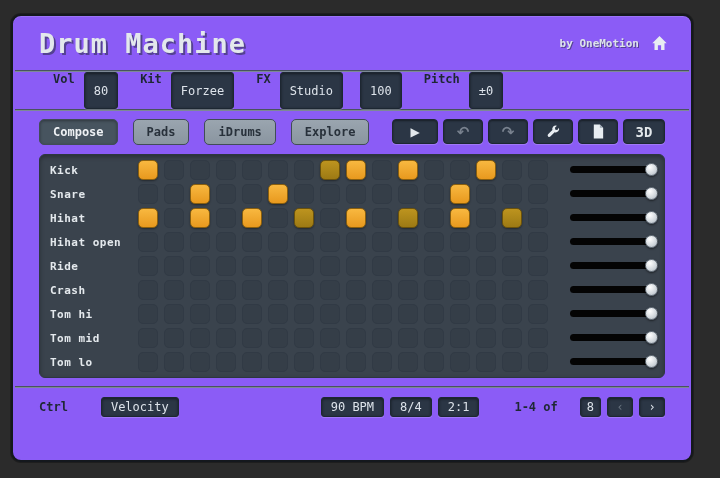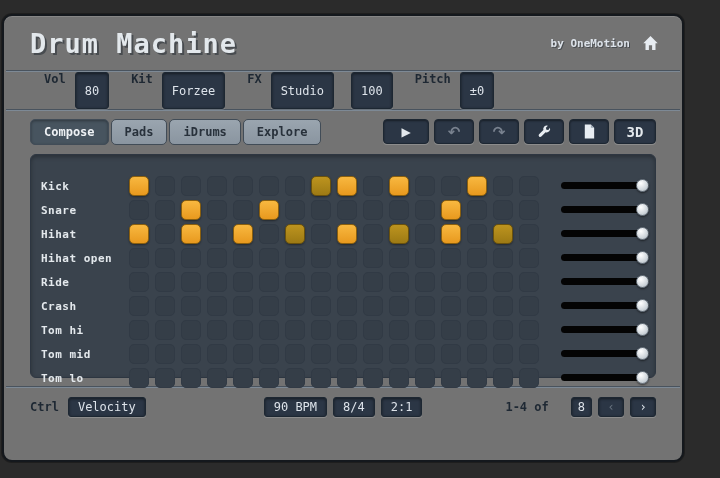--- a/index.html
+++ b/index.html
@@ -3,23 +3,23 @@
 <meta charset="utf-8">
 <style>
   * { box-sizing: border-box; margin: 0; padding: 0; }
   html,body { width: 720px; height: 478px; }
   body {
     background: #2b2b2b;
     font-family: "DejaVu Sans Mono", monospace;
     overflow: hidden;
   }
   .panel {
-    position: absolute; left: 2px; top: 14px;
+    position: absolute; left: 11px; top: 14px;
     width: 682px; height: 448px;
-    background: #737373;
+    background: #8b5cf6;
     border: 2px solid #14181d;
     border-radius: 10px;
     box-shadow: inset 0 1px 0 rgba(255,255,255,.14), 0 0 0 1px rgba(0,0,0,.3);
   }
   
   .header { display: flex; align-items: center; height: 54px; padding: 0 22px 0 26px; }
   .title {
     font-size: 27px; font-weight: bold; letter-spacing: 1px;
     color: #e3e8ec; text-shadow: 2px 2px 0 rgba(30,38,46,.5);
   }
@@ -40,21 +40,21 @@
     border: 1px solid #1d2732; border-radius: 3px;
     font-family: "DejaVu Sans Mono", monospace;
     font-size: 12px; font-weight: normal;
     padding: 2px 9px; min-height: 20px; cursor: pointer;
     box-shadow: 0 1px 0 rgba(255,255,255,.18), inset 0 1px 3px rgba(0,0,0,.5);
     white-space: nowrap;
   }
   .vbox.small { padding: 2px 6px; }
   
   .tabs-row { display: flex; align-items: center; height: 41px; padding: 0 26px; }
-  .tabs { display: flex; gap: 2px; }
+  .tabs { display: flex; gap: 15px; }
   .tab {
     font-size: 12px; font-weight: bold; padding: 5px 13px;
     background: linear-gradient(#9aa5af, #8a95a0);
     color: #28313b; border: 1px solid #414c57; border-radius: 5px;
     cursor: pointer;
   }
   .tab.active {
     background: #47545f; color: #eef1f4;
     box-shadow: inset 0 1px 3px rgba(0,0,0,.35);
   }
@@ -66,21 +66,21 @@
     color: #e3e8ec; font-size: 13px; font-weight: bold;
   }
   .tool-btn.play { min-width: 46px; }
   .tool-btn.dim { color: #79828f; }
   .tool-btn.threeD { min-width: 42px; font-size: 14px; }
   
   .seq {
     margin: 2px 26px 0 26px; background: #3a434d;
     border: 1px solid #2d3641; border-radius: 6px;
     box-shadow: inset 0 2px 4px rgba(0,0,0,.3);
-    padding: 19px 6px; height: 224px;
+    padding: 3px 6px; height: 224px;
   }
   .seq-row { display: flex; align-items: center; height: 24px; }
   .row-label {
     width: 92px; padding-left: 4px; font-size: 11px; font-weight: bold;
     color: #e4e9ed; letter-spacing: .5px; white-space: nowrap; overflow: hidden;
   }
   .cells { display: flex; gap: 6px; width: 424px; }
   .cell {
     width: 20px; height: 20px; border-radius: 5px;
     background: #353e48; border: 1px solid #313a45; cursor: pointer;
@@ -101,21 +101,21 @@
     background: #040404; border-radius: 4px;
   }
   .knob {
     position: absolute; top: 5px; width: 13px; height: 13px; border-radius: 50%;
     background: radial-gradient(circle at 35% 30%, #ffffff, #ccd3d9 65%, #97a0aa);
     border: 1px solid #6e7882;
     box-shadow: 0 1px 2px rgba(0,0,0,.5);
   }
   
   .bottom-groove { margin-top: 8px; }
-  .bottom-row { display: flex; align-items: center; height: 38px; padding: 7px 26px; }
+  .bottom-row { display: flex; align-items: center; height: 38px; padding: 7px 26px; gap: 24px; }
   .center-group { display: flex; gap: 6px; margin-left: 118px; align-items: flex-end; }
   .right-group { display: flex; gap: 6px; margin-left: auto; align-items: center; }
   .pages-label { font-size: 12px; font-weight: bold; color: #1e2833; margin-right: 16px; }
   .arrow-btn { min-width: 26px; padding: 2px 4px; }
   .arrow-btn.dim { color: #6a7581; }
   svg { display: block; }
 </style>
 </head>
 <body>
 

